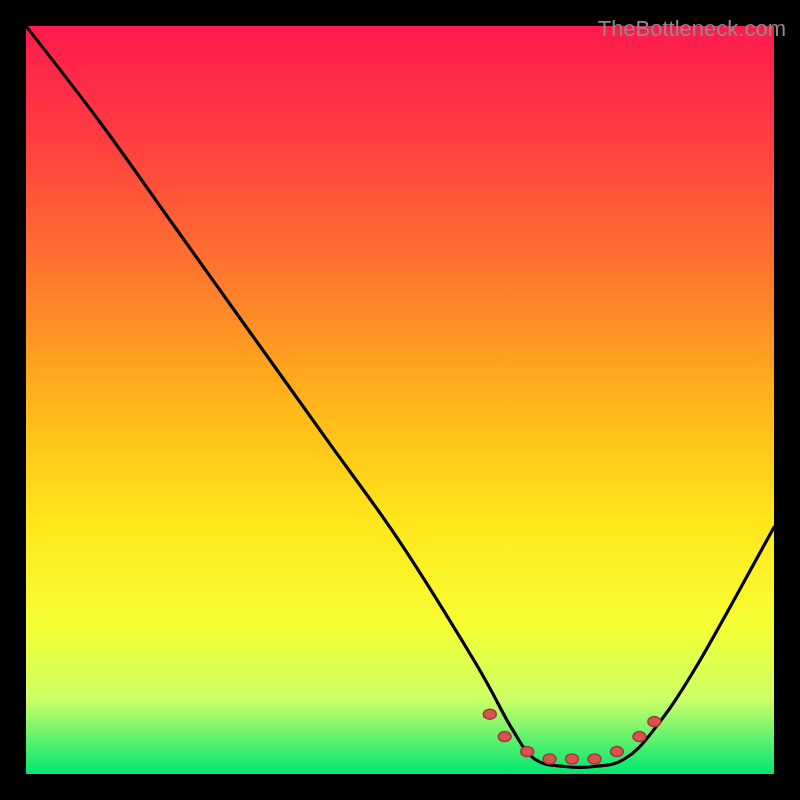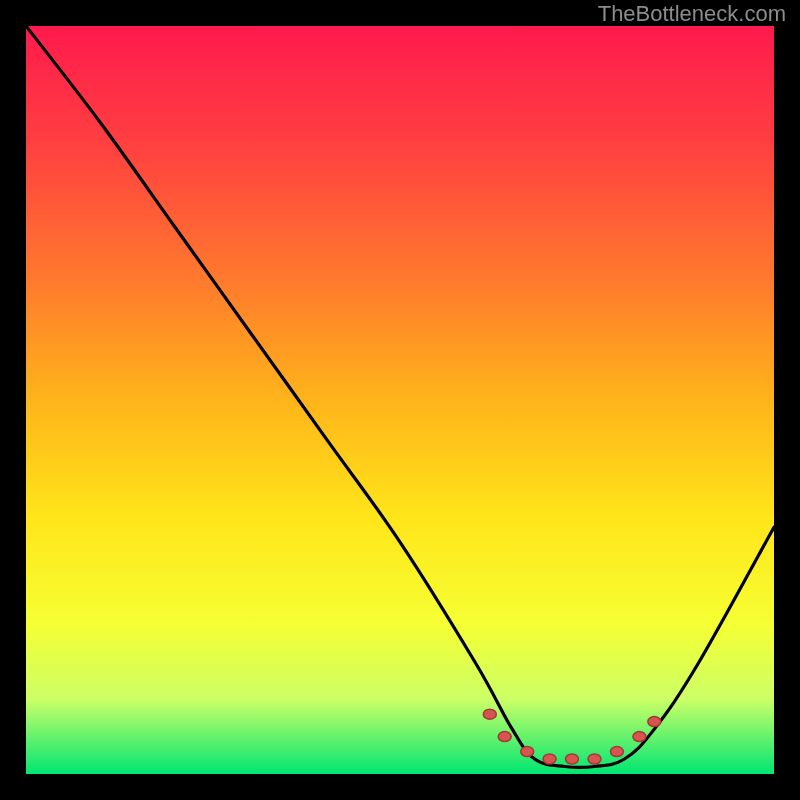--- a/index.html
+++ b/index.html
@@ -1,17 +1,17 @@
 <!DOCTYPE html>
 <html><head>
 <meta charset="utf-8">
 <style>
   * { margin: 0; padding: 0; box-sizing: border-box; }
   body { width: 800px; height: 800px; background: #000; position: relative; overflow: hidden; }
-  .watermark { position: absolute; top: 1px; right: 14px; color: #8c8c8c; font-family: Arial, sans-serif; font-size: 22px; z-index: 10; }
+  .watermark { position: absolute; top: 16px; right: 14px; color: #8c8c8c; font-family: Arial, sans-serif; font-size: 22px; z-index: 10; }
   .frame { position: absolute; top: 26px; left: 26px; width: 748px; height: 748px; }
   .plot-bg { position: absolute; inset: 0; background: linear-gradient(to bottom,
       #ff1a4d 0%,
       #ff4040 16%,
       #ff7a2d 34%,
       #ffb41a 50%,
       #ffe61a 66%,
       #f5ff33 80%,
       #ccff66 90%,
       #00e673 100%);

